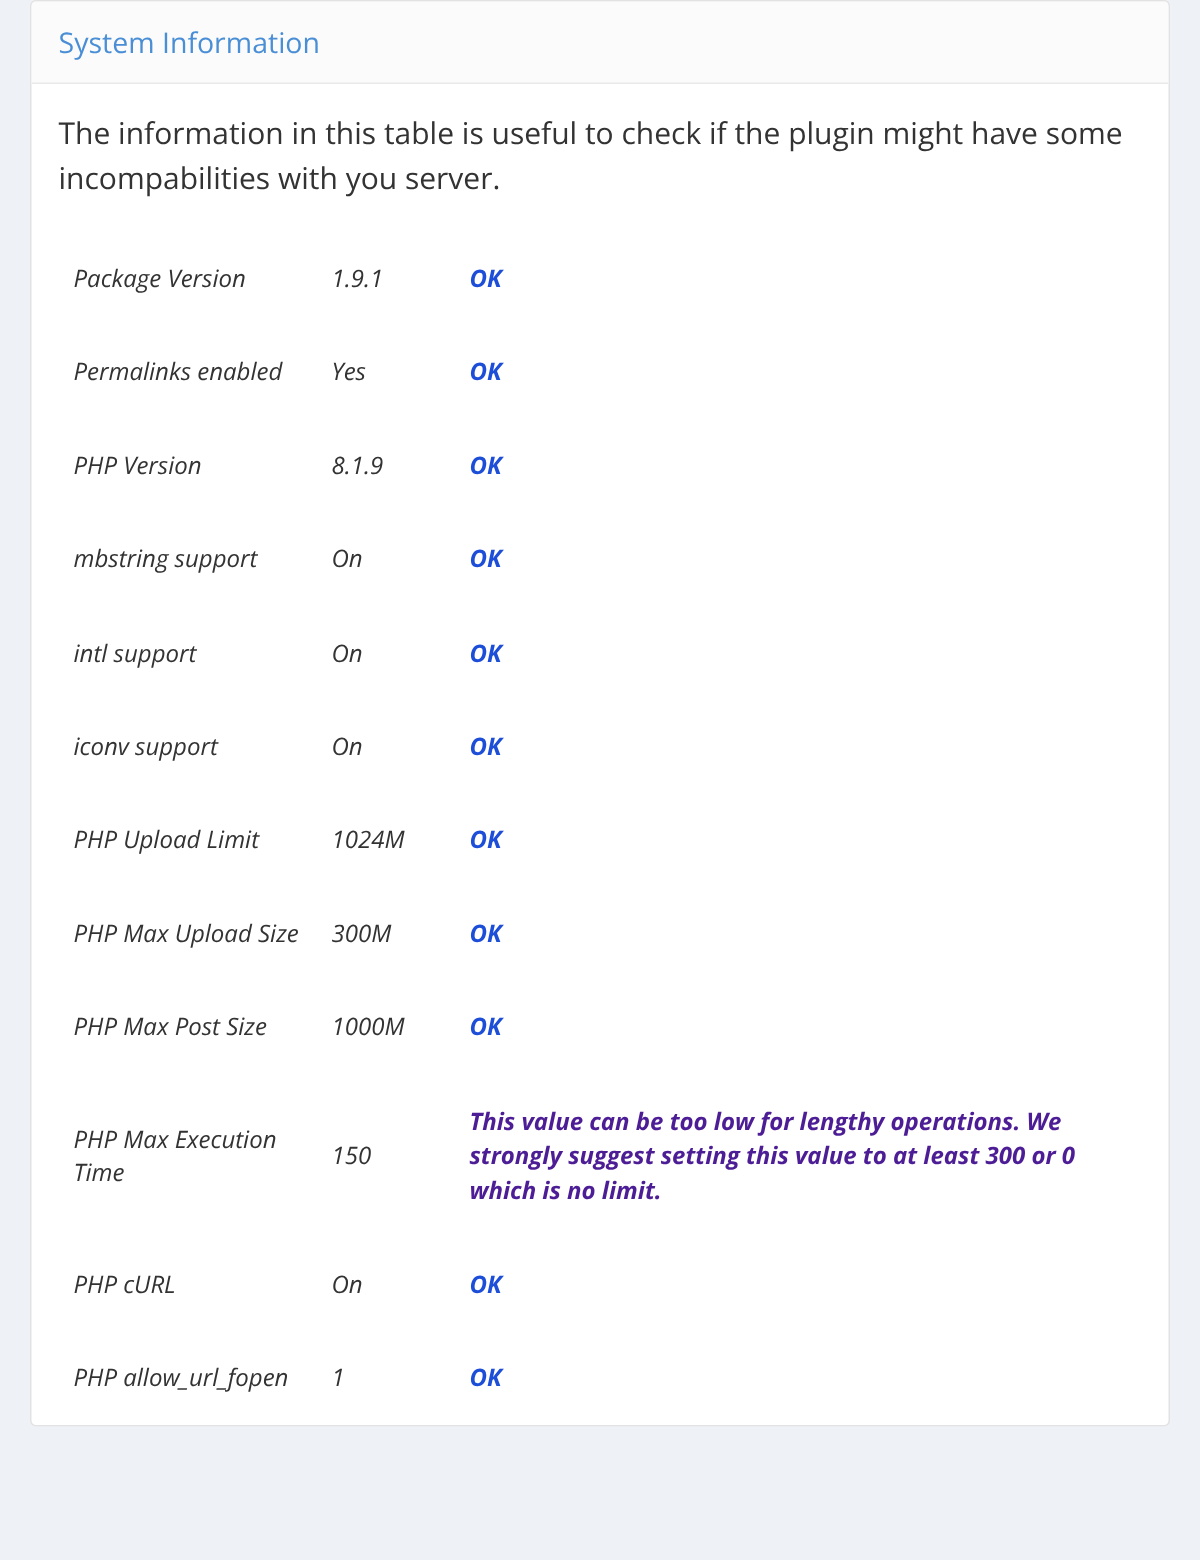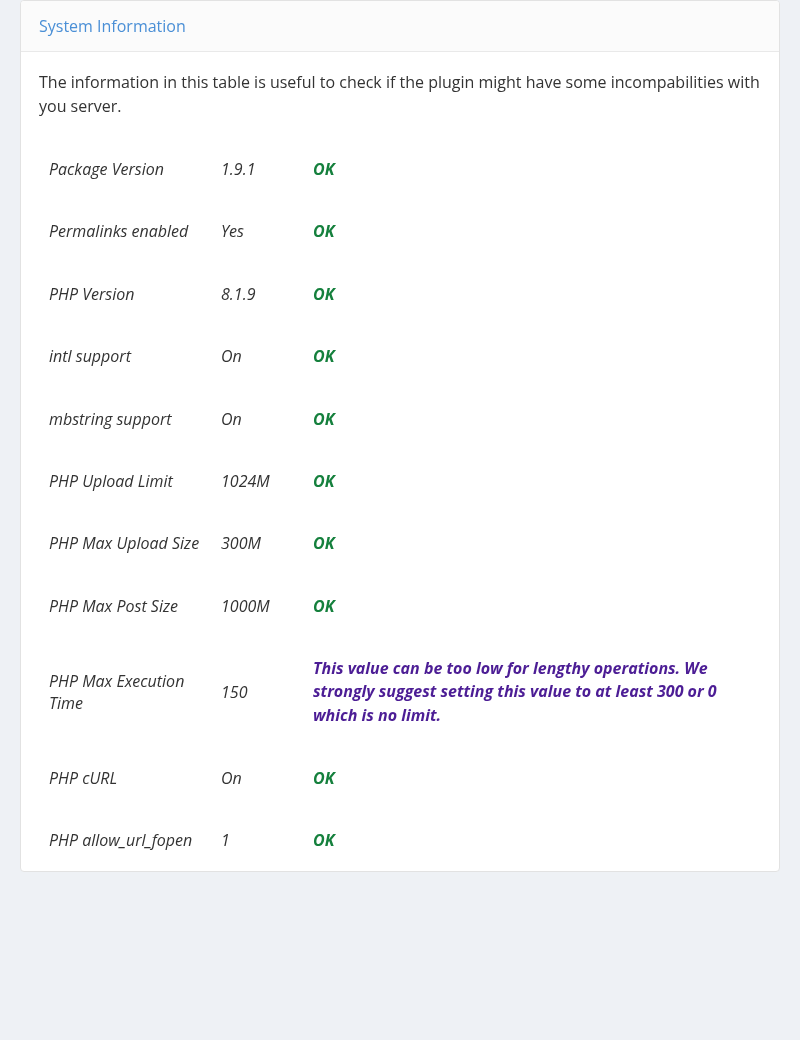--- a/index.html
+++ b/index.html
@@ -20,29 +20,29 @@
       border-radius: 4px;
       margin: 0 20px;
       overflow: hidden;
     }
     .panel-header {
       background: #fbfbfb;
       border-bottom: 1px solid #e9e9e9;
       padding: 14px 18px;
     }
     .panel-header h3 {
-      font-size: 16px;
+      font-size: 19px;
       font-weight: 400;
       color: #4a8fd6;
     }
     .panel-body {
       padding: 18px 18px 0 18px;
     }
     .description {
-      font-size: 16px;
+      font-size: 20px;
       color: #333;
       line-height: 1.5;
       margin-bottom: 20px;
     }
     table.info-table {
       width: 100%;
       border-collapse: collapse;
     }
     table.info-table tr td {
       padding: 20px 10px;
@@ -56,21 +56,21 @@
       color: #333;
     }
     table.info-table tr td:nth-child(2) {
       width: 92px;
       color: #333;
     }
     table.info-table tr td:nth-child(3) {
       color: #333;
     }
     .status-ok {
-      color: #15803d;
+      color: #1d4ed8;
       font-weight: 700;
     }
     .status-warn {
       color: #4c1d95;
       font-weight: 700;
       line-height: 1.45;
     }
   </style>
 </head>
 <body>
@@ -92,26 +92,31 @@
             <td>Permalinks enabled</td>
             <td>Yes</td>
             <td><span class="status-ok">OK</span></td>
           </tr>
           <tr>
             <td>PHP Version</td>
             <td>8.1.9</td>
             <td><span class="status-ok">OK</span></td>
           </tr>
           <tr>
+            <td>mbstring support</td>
+            <td>On</td>
+            <td><span class="status-ok">OK</span></td>
+          </tr>
+          <tr>
             <td>intl support</td>
             <td>On</td>
             <td><span class="status-ok">OK</span></td>
           </tr>
           <tr>
-            <td>mbstring support</td>
+            <td>iconv support</td>
             <td>On</td>
             <td><span class="status-ok">OK</span></td>
           </tr>
           <tr>
             <td>PHP Upload Limit</td>
             <td>1024M</td>
             <td><span class="status-ok">OK</span></td>
           </tr>
           <tr>
             <td>PHP Max Upload Size</td>

